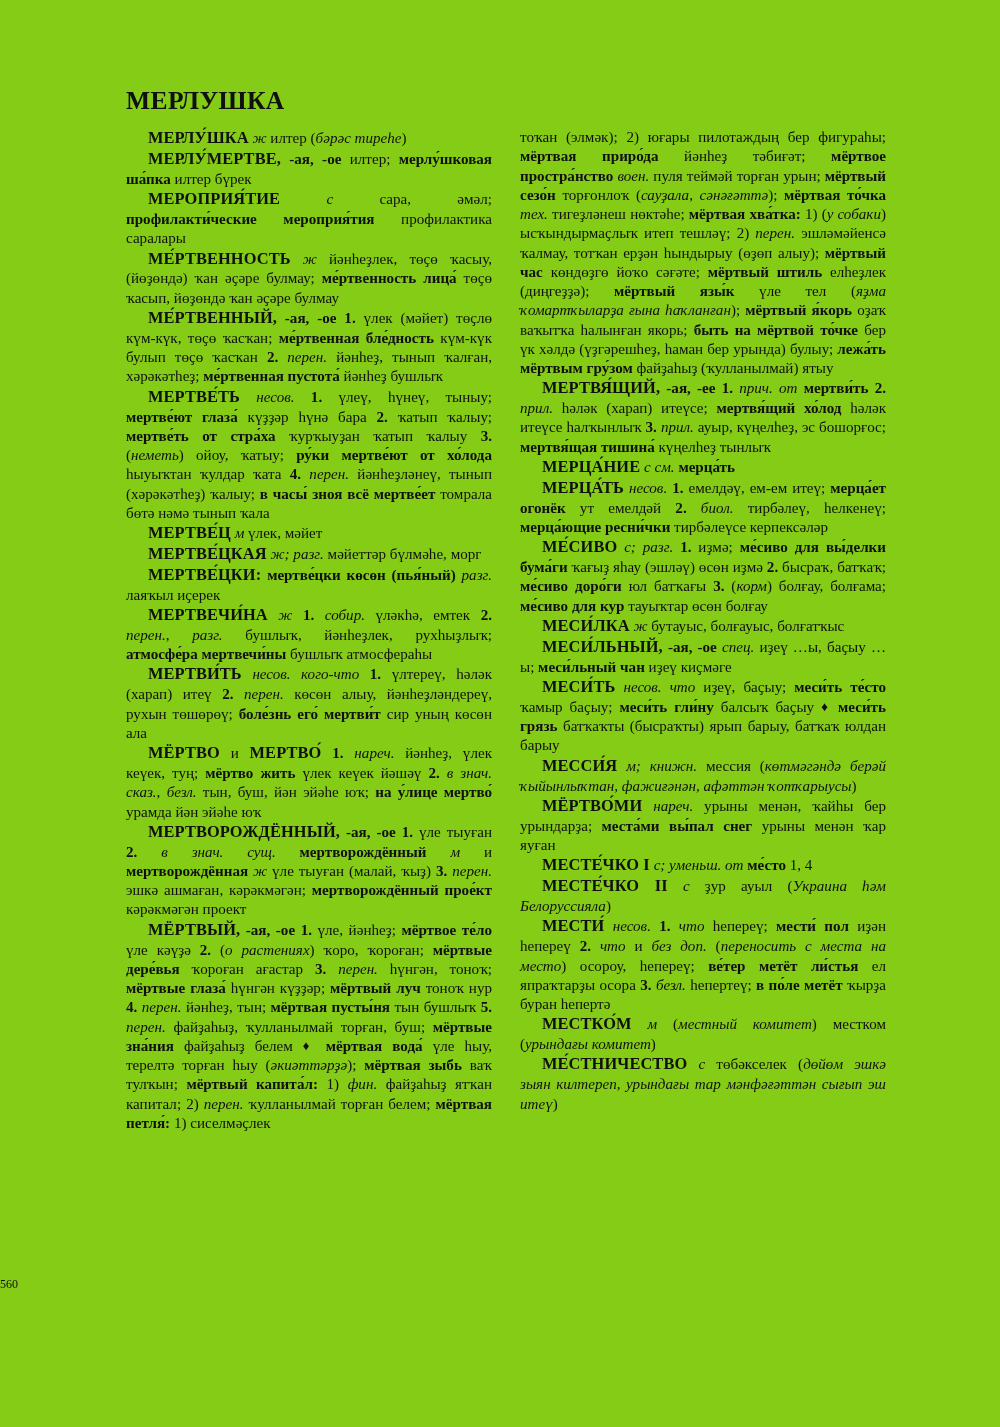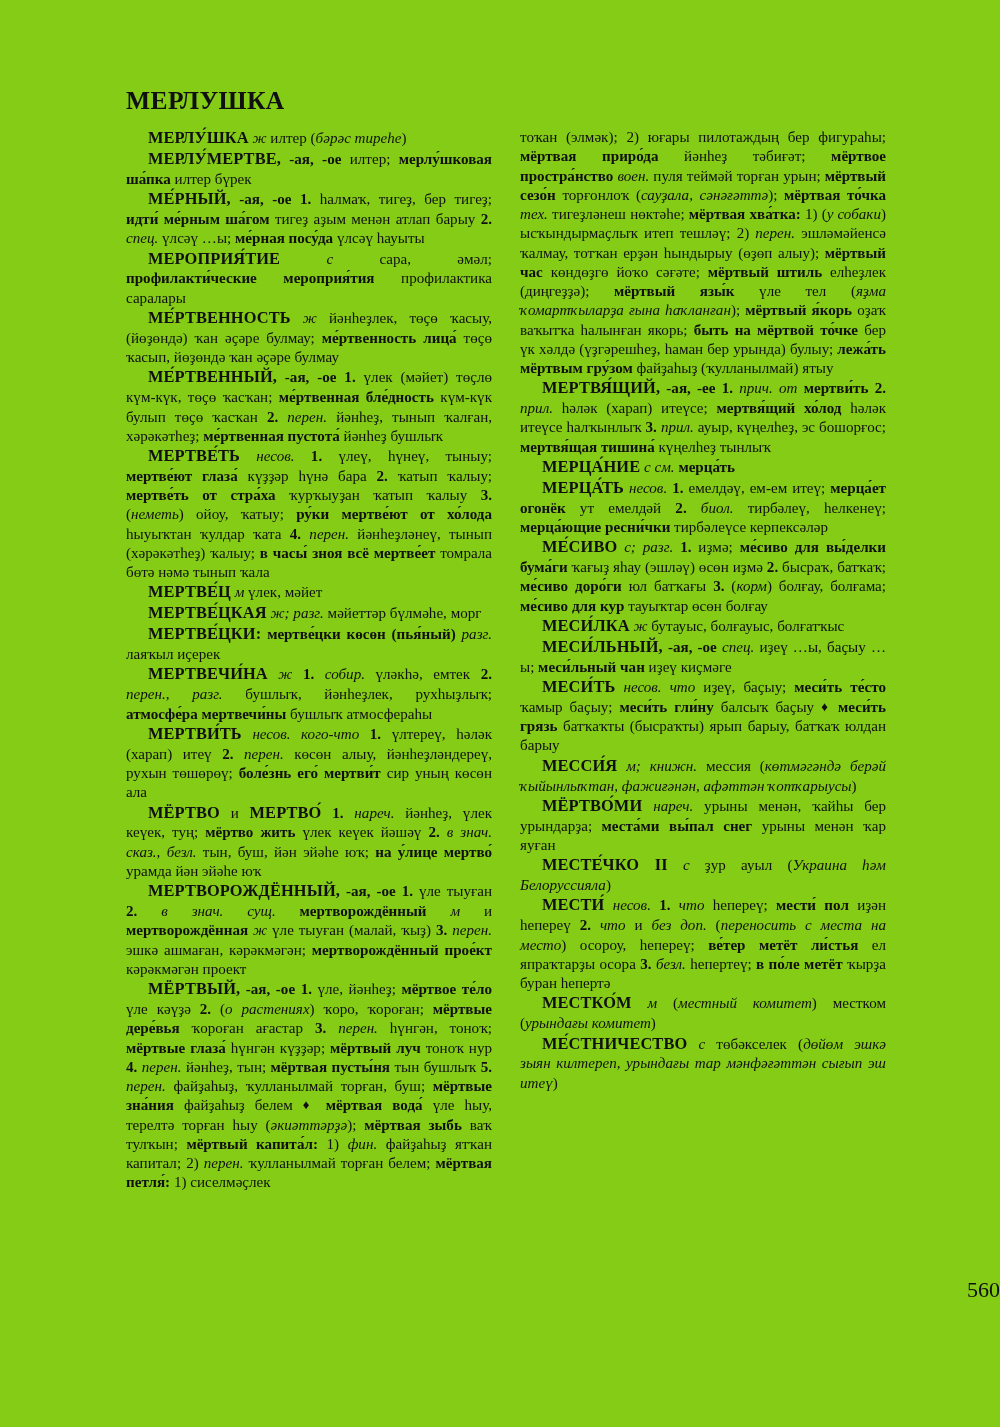--- a/index.html
+++ b/index.html
@@ -60,38 +60,37 @@
     font-size: 16.4px;
     letter-spacing: 0.1px;
   }
   b { font-weight: bold; }
   i { font-style: italic; }
   .folio {
     position: absolute;
     left: 0;
     top: 1277px;
     width: 1000px;
-    text-align: right;
-    font-size: 22px;
+    text-align: left;
+    font-size: 12px;
   }
   .lozenge { font-size: 13px; vertical-align: 1px; }
 </style>
 </head>
 <body>
 
 <div class="page">
 
   <div class="running-head">МЕРЛУШКА</div>
 
   <div class="columns">
 
     <div class="col left" id="left-col">
         <p class="entry"><span class="hw-cap">МЕРЛУ́ШКА</span> <i>ж</i> илтер (<i>бәрәс тиреһе</i>)</p>
         <p class="entry"><span class="hw-cap">МЕРЛУ́МЕРТВЕ,</span> <b>-ая, -ое</b> илтер; <b>мерлу́шковая ша́пка</b> илтер бүрек</p>
-        <p class="entry"><span class="hw-cap">МЕ́РНЫЙ,</span> <b>-ая, -ое</b> <b>1.</b> һалмаҡ, тигеҙ, бер тигеҙ; <b>идти́ ме́рным ша́гом</b> тигеҙ аҙым менән атлап барыу <b>2.</b> <i>спец.</i> үлсәү …ы; <b>ме́рная посу́да</b> үлсәү һауыты</p>
         <p class="entry"><span class="hw-cap">МЕРОПРИЯ́ТИЕ</span> <i>с</i> сара, әмәл; <b>профилакти́ческие мероприя́тия</b> профилактика саралары</p>
         <p class="entry"><span class="hw-cap">МЕ́РТВЕННОСТЬ</span> <i>ж</i> йәнһеҙлек, төҫө ҡасыу, (йөҙөндә) ҡан әҫәре булмау; <b>ме́ртвенность лица́</b> төҫө ҡасып, йөҙөндә ҡан әҫәре булмау</p>
         <p class="entry"><span class="hw-cap">МЕ́РТВЕННЫЙ,</span> <b>-ая, -ое</b> <b>1.</b> үлек (мәйет) төҫлө күм-күк, төҫө ҡасҡан; <b>ме́ртвенная бле́дность</b> күм-күк булып төҫө ҡасҡан <b>2.</b> <i>перен.</i> йәнһеҙ, тынып ҡалған, хәрәкәтһеҙ; <b>ме́ртвенная пустота́</b> йәнһеҙ бушлыҡ</p>
         <p class="entry"><span class="hw-cap">МЕРТВЕ́ТЬ</span> <i>несов.</i> <b>1.</b> үлеү, һүнеү, тыныу; <b>мертве́ют глаза́</b> күҙҙәр һүнә бара <b>2.</b> ҡатып ҡалыу; <b>мертве́ть от стра́ха</b> ҡурҡыуҙан ҡатып ҡалыу <b>3.</b> (<i>неметь</i>) ойоу, ҡатыу; <b>ру́ки мертве́ют от хо́лода</b> һыуыҡтан ҡулдар ҡата <b>4.</b> <i>перен.</i> йәнһеҙләнеү, тынып (хәрәкәтһеҙ) ҡалыу; <b>в часы́ зноя всё мертве́ет</b> томрала бөтә нәмә тынып ҡала</p>
         <p class="entry"><span class="hw-cap">МЕРТВЕ́Ц</span> <i>м</i> үлек, мәйет</p>
         <p class="entry"><span class="hw-cap">МЕРТВЕ́ЦКАЯ</span> <i>ж; разг.</i> мәйеттәр бүлмәһе, морг</p>
         <p class="entry"><span class="hw-cap">МЕРТВЕ́ЦКИ:</span> <b>мертве́цки көсөн (пья́ный)</b> <i>разг.</i> лаяҡыл иҫерек</p>
         <p class="entry"><span class="hw-cap">МЕРТВЕЧИ́НА</span> <i>ж</i> <b>1.</b> <i>собир.</i> үләкһә, емтек <b>2.</b> <i>перен., разг.</i> бушлыҡ, йәнһеҙлек, рухһыҙлыҡ; <b>атмосфе́ра мертвечи́ны</b> бушлыҡ атмосфераһы</p>
         <p class="entry"><span class="hw-cap">МЕРТВИ́ТЬ</span> <i>несов. кого-что</i> <b>1.</b> үлтереү, һәләк (харап) итеү <b>2.</b> <i>перен.</i> көсөн алыу, йәнһеҙләндереү, рухын төшөрөү; <b>боле́знь его́ мертви́т</b> сир уның көсөн ала</p>
         <p class="entry"><span class="hw-cap">МЁРТВО</span> и <span class="hw-cap">МЕРТВО́</span> <b>1.</b> <i>нареч.</i> йәнһеҙ, үлек кеүек, туң; <b>мёртво жить</b> үлек кеүек йәшәү <b>2.</b> <i>в знач. сказ., безл.</i> тын, буш, йән эйәһе юҡ; <b>на у́лице мертво́</b> урамда йән эйәһе юҡ</p>
@@ -103,20 +102,21 @@
         <p class="entry" style="text-indent: 0px;">тоҡан (элмәк); 2) юғары пилотаждың бер фигураһы; <b>мёртвая приро́да</b> йәнһеҙ тәбиғәт; <b>мёртвое простра́нство</b> <i>воен.</i> пуля теймәй торған урын; <b>мёртвый сезо́н</b> торғонлоҡ (<i>сауҙала, сәнәғәттә</i>); <b>мёртвая то́чка</b> <i>тех.</i> тигеҙләнеш нөктәһе; <b>мёртвая хва́тка:</b> 1) (<i>у собаки</i>) ысҡындырмаҫлыҡ итеп тешләү; 2) <i>перен.</i> эшләмәйенсә ҡалмау, тотҡан ерҙән һындырыу (өҙөп алыу); <b>мёртвый час</b> көндөҙгө йоҡо сәғәте; <b>мёртвый штиль</b> елһеҙлек (диңгеҙҙә); <b>мёртвый язы́к</b> үле тел (<i>яҙма ҡомартҡыларҙа ғына һаҡланған</i>); <b>мёртвый я́корь</b> оҙаҡ ваҡытҡа һалынған якорь; <b>быть на мёртвой то́чке</b> бер үк хәлдә (үҙгәрешһеҙ, һаман бер урында) булыу; <b>лежа́ть мёртвым гру́зом</b> файҙаһыҙ (ҡулланылмай) ятыу</p>
         <p class="entry"><span class="hw-cap">МЕРТВЯ́ЩИЙ,</span> <b>-ая, -ее</b> <b>1.</b> <i>прич. от</i> <b>мертви́ть</b> <b>2.</b> <i>прил.</i> һәләк (харап) итеүсе; <b>мертвя́щий хо́лод</b> һәләк итеүсе һалҡынлыҡ <b>3.</b> <i>прил.</i> ауыр, күңелһеҙ, эс бошорғос; <b>мертвя́щая тишина́</b> күңелһеҙ тынлыҡ</p>
         <p class="entry"><span class="hw-cap">МЕРЦА́НИЕ</span> <i>с см.</i> <b>мерца́ть</b></p>
         <p class="entry"><span class="hw-cap">МЕРЦА́ТЬ</span> <i>несов.</i> <b>1.</b> емелдәү, ем-ем итеү; <b>мерца́ет огонёк</b> ут емелдәй <b>2.</b> <i>биол.</i> тирбәлеү, һелкенеү; <b>мерца́ющие ресни́чки</b> тирбәлеүсе керпексәләр</p>
         <p class="entry"><span class="hw-cap">МЕ́СИВО</span> <i>с; разг.</i> <b>1.</b> иҙмә; <b>ме́сиво для вы́делки бума́ги</b> ҡағыҙ яһау (эшләү) өсөн иҙмә <b>2.</b> бысраҡ, батҡаҡ; <b>ме́сиво доро́ги</b> юл батҡағы <b>3.</b> (<i>корм</i>) болғау, болғама; <b>ме́сиво для кур</b> тауыҡтар өсөн болғау</p>
         <p class="entry"><span class="hw-cap">МЕСИ́ЛКА</span> <i>ж</i> бутауыс, болғауыс, болғатҡыс</p>
         <p class="entry"><span class="hw-cap">МЕСИ́ЛЬНЫЙ,</span> <b>-ая, -ое</b> <i>спец.</i> иҙеү …ы, баҫыу …ы; <b>меси́льный чан</b> иҙеү киҫмәге</p>
         <p class="entry"><span class="hw-cap">МЕСИ́ТЬ</span> <i>несов. что</i> иҙеү, баҫыу; <b>меси́ть те́сто</b> ҡамыр баҫыу; <b>меси́ть гли́ну</b> балсыҡ баҫыу <span class="lozenge">♦</span> <b>меси́ть грязь</b> батҡаҡты (бысраҡты) ярып барыу, батҡаҡ юлдан барыу</p>
         <p class="entry"><span class="hw-cap">МЕССИ́Я</span> <i>м; книжн.</i> мессия (<i>көтмәгәндә берәй ҡыйынлыҡтан, фажиғәнән, афәттән ҡотҡарыусы</i>)</p>
         <p class="entry"><span class="hw-cap">МЁРТВО́МИ</span> <i>нареч.</i> урыны менән, ҡайһы бер урындарҙа; <b>места́ми вы́пал снег</b> урыны менән ҡар яуған</p>
+        <p class="entry"><span class="hw-cap">МЕСТЕ́ЧКО I</span> <i>с; уменьш. от</i> <b>ме́сто</b> 1, 4</p>
         <p class="entry"><span class="hw-cap">МЕСТЕ́ЧКО II</span> <i>с</i> ҙур ауыл (<i>Украина һәм Белоруссияла</i>)</p>
         <p class="entry"><span class="hw-cap">МЕСТИ́</span> <i>несов.</i> <b>1.</b> <i>что</i> һепереү; <b>мести́ пол</b> иҙән һепереү <b>2.</b> <i>что</i> и <i>без доп.</i> (<i>переносить с места на место</i>) осороу, һепереү; <b>ве́тер метёт ли́стья</b> ел япраҡтарҙы осора <b>3.</b> <i>безл.</i> һепертеү; <b>в по́ле метёт</b> ҡырҙа буран һепертә</p>
         <p class="entry"><span class="hw-cap">МЕСТКО́М</span> <i>м</i> (<i>местный комитет</i>) местком (<i>урындағы комитет</i>)</p>
         <p class="entry"><span class="hw-cap">МЕ́СТНИЧЕСТВО</span> <i>с</i> төбәкселек (<i>дөйөм эшкә зыян килтереп, урындағы тар мәнфәғәттән сығып эш итеү</i>)</p>
       </div>
 
   </div>
 
   <div class="folio">560</div>
 

